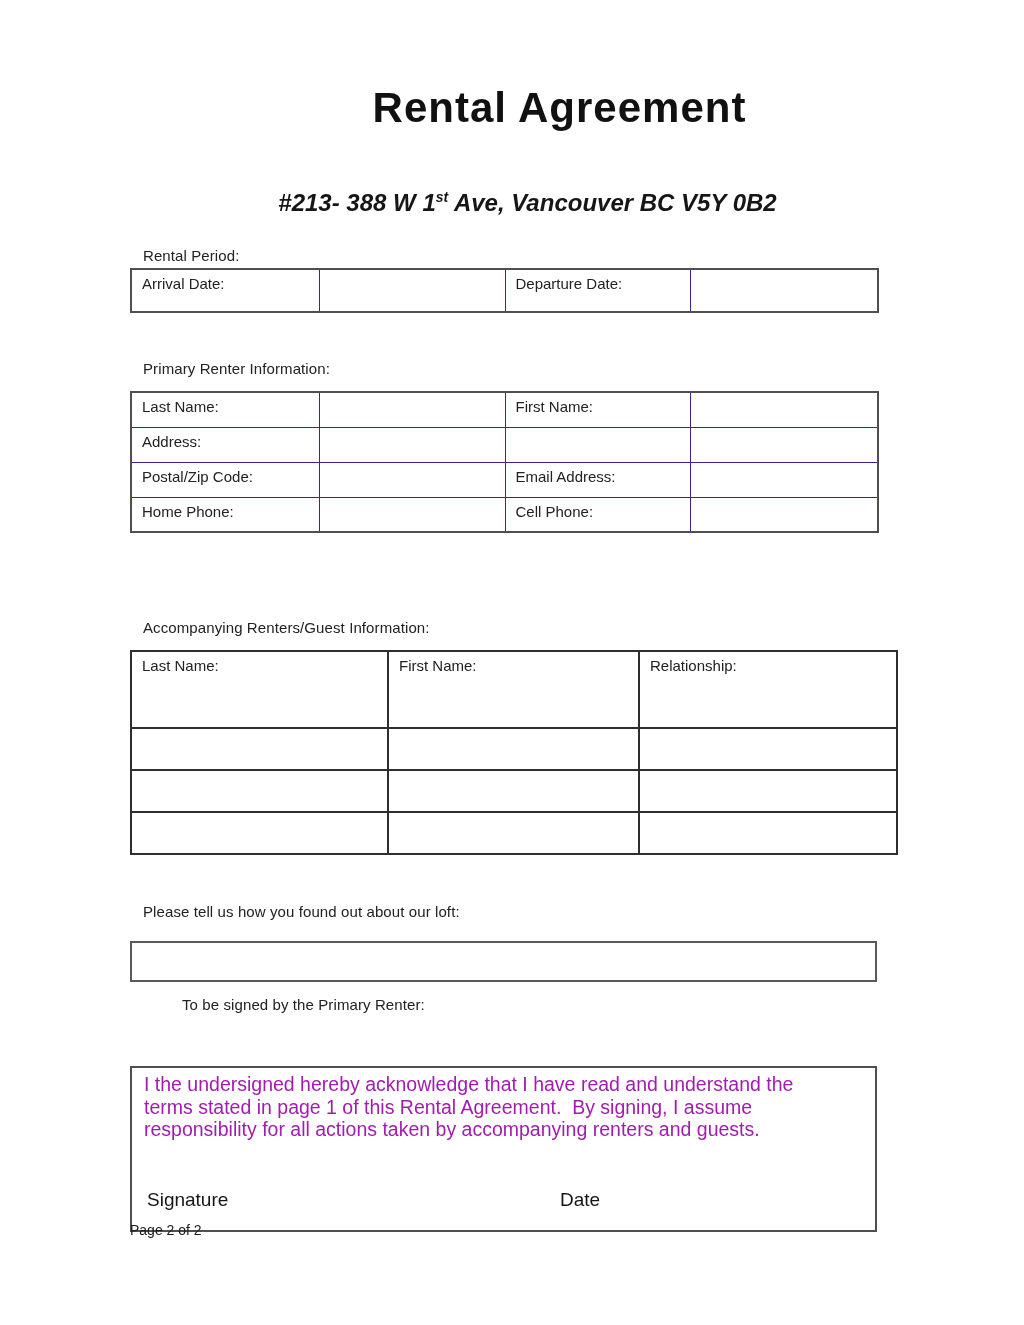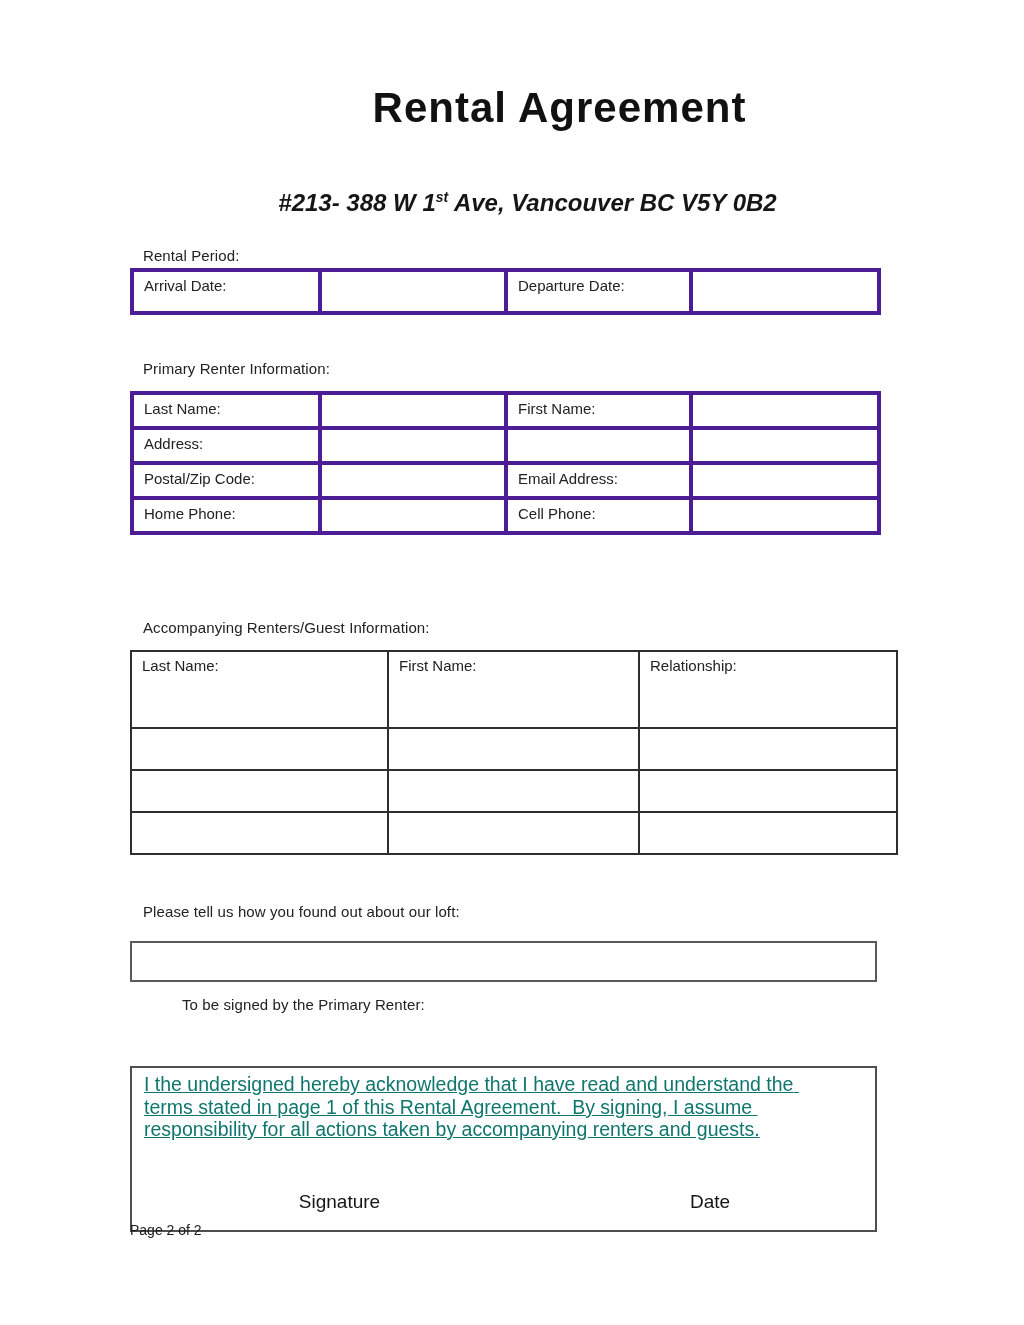--- a/index.html
+++ b/index.html
@@ -40,21 +40,21 @@
   }
   #lbl-rental-period { top: 247px; }
   #lbl-primary       { top: 360px; }
   #lbl-accompanying  { top: 619px; }
   #lbl-referral      { top: 903px; }
   #lbl-signed        { top: 996px; margin-left: 39px; }
 
   
   table { border-collapse: collapse; table-layout: fixed; position: absolute; background: #fff; }
   td {
-    border: 4px solid #4c1d95;
+    border: 1px solid #4c1d95;
     vertical-align: top;
     font-size: 15px; color: #222;
     padding: 5px 4px 0 10px;
     overflow: hidden;
   }
   #rental-period-table { top: 268px; left: 130px; width: 747px; }
   #rental-period-table { border: 2px solid #4f4f4f; }
   #rental-period-table td { height: 43px; }
 
   #primary-renter-table { top: 391px; left: 130px; width: 747px; border: 2px solid #4f4f4f; }
@@ -75,28 +75,28 @@
     border: 2px solid #5a5a5a; background: #fff;
   }
 
   
   .sig-box {
     position: absolute; top: 1066px; left: 130px; width: 747px; height: 166px;
     border: 2px solid #4f4f4f; background: #fff;
   }
   .ack-text {
     margin: 5px 14px 0 12px;
-    font-size: 19.5px; line-height: 22.5px; color: #0f766e;
-    white-space: pre-wrap; width: 690px; text-decoration: underline;
+    font-size: 19.5px; line-height: 22.5px; color: #a21caf;
+    white-space: pre-wrap; width: 690px;
   }
   .sig-lines {
     position: absolute; top: 103px; left: 15px; right: 15px;
     display: flex; justify-content: flex-start;
   }
-  .sig-block { display: flex; flex-direction: column; align-items: center; }
+  .sig-block { display: flex; flex-direction: row; align-items: center; }
   .sig-block .rule { border-bottom: 2px solid #2b2b2b; height: 0; }
   .sig-block .sig-label {
     margin-top: 18px; text-align: center;
     font-size: 19px; color: #161616;
   }
   #sig-block-signature { width: 385px; }
   #sig-block-date { width: 300px; margin-left: 28px; }
 
   
   .page-indicator {

